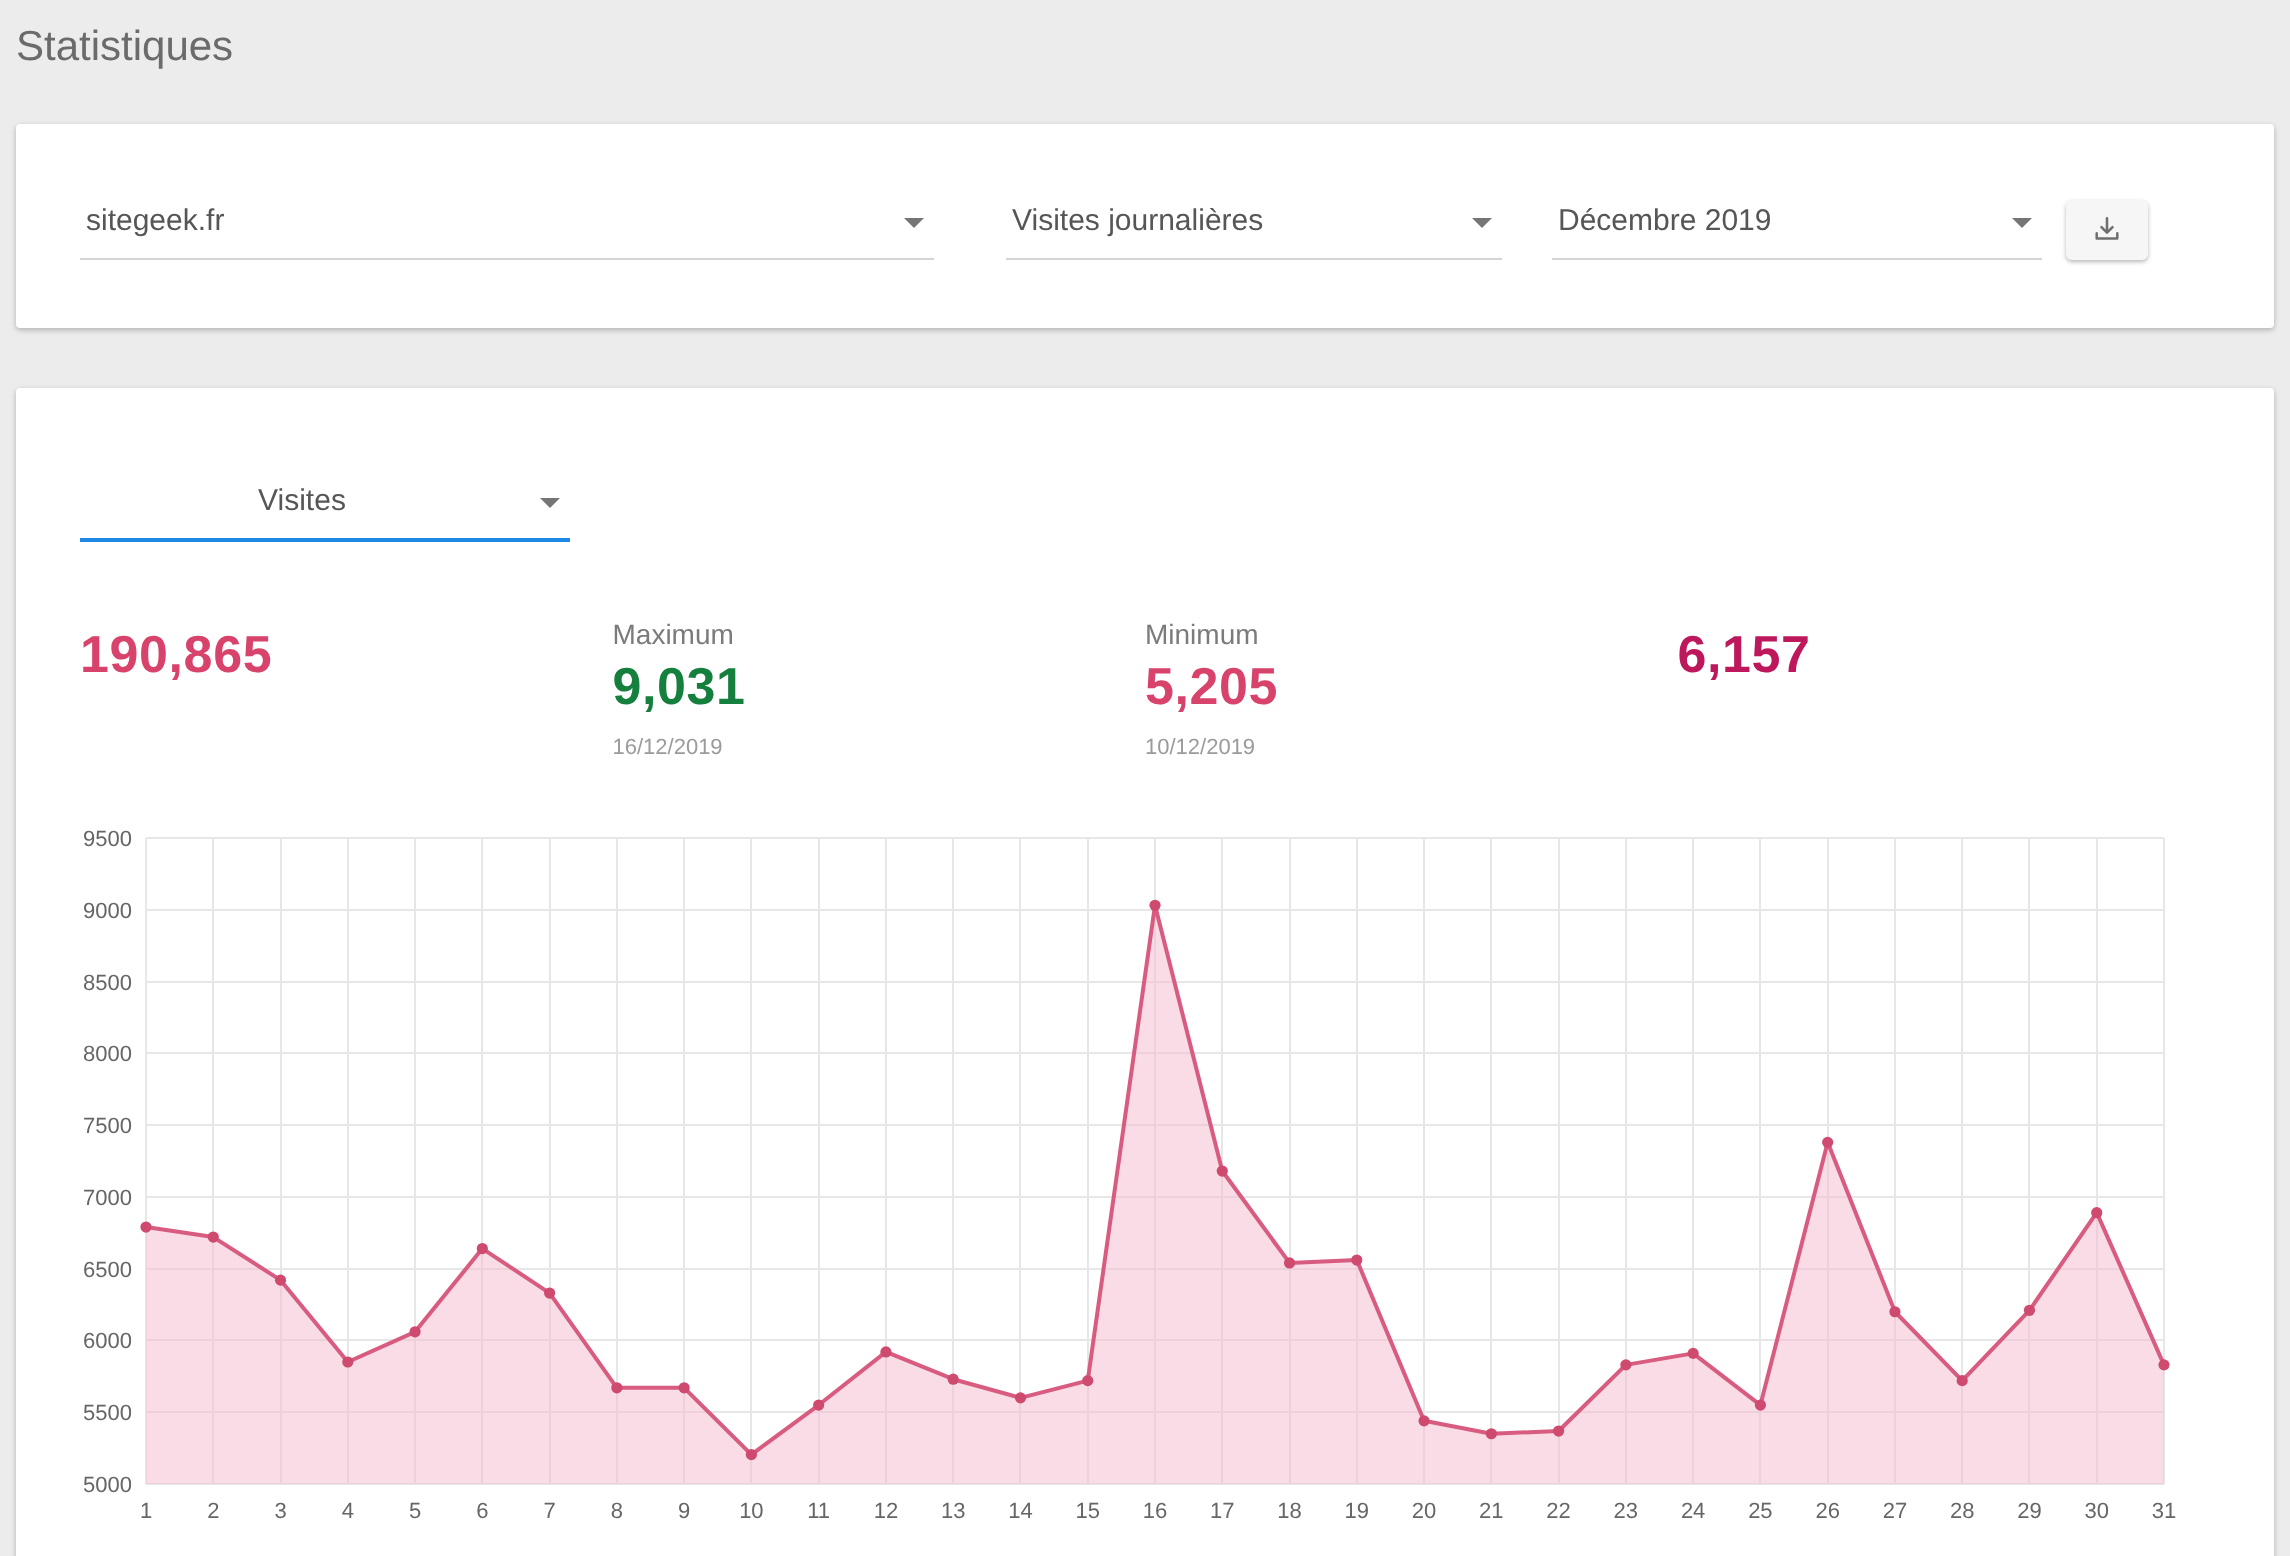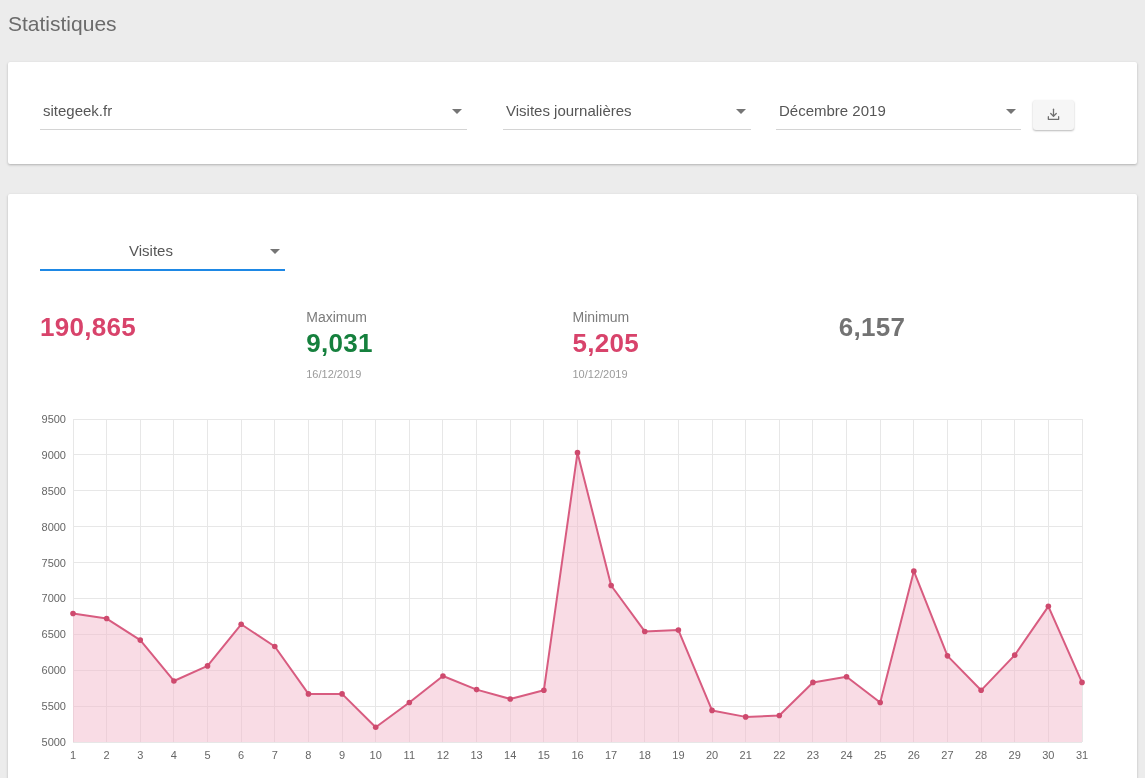--- a/index.html
+++ b/index.html
@@ -104,21 +104,21 @@
         <div class="stat-label">Maximum</div>
         <div class="stat-value accent" style="color: #15803d;">9,031</div>
         <div class="stat-date">16/12/2019</div>
       </div>
       <div class="stat">
         <div class="stat-label">Minimum</div>
         <div class="stat-value accent" style="color: rgb(216, 67, 107);">5,205</div>
         <div class="stat-date">10/12/2019</div>
       </div>
       <div class="stat">
-        <div class="stat-value accent" style="color: #737373;">6,157</div>
+        <div class="stat-value accent" style="color: #be185d;">6,157</div>
         <div class="stat-date"></div>
       </div>
     </div>
 
     <div class="chart-wrap">
       <svg id="chart-svg" width="1060" height="352">
           <line x1="39" y1="8" x2="39" y2="331" stroke="#e7e7e7" stroke-width="1" shape-rendering="crispEdges"></line>
           <text x="39" y="348" text-anchor="middle" font-size="11" fill="#666666">1</text>
           <line x1="72.63333333333333" y1="8" x2="72.63333333333333" y2="331" stroke="#e7e7e7" stroke-width="1" shape-rendering="crispEdges"></line>
           <text x="72.63333333333333" y="348" text-anchor="middle" font-size="11" fill="#666666">2</text>

